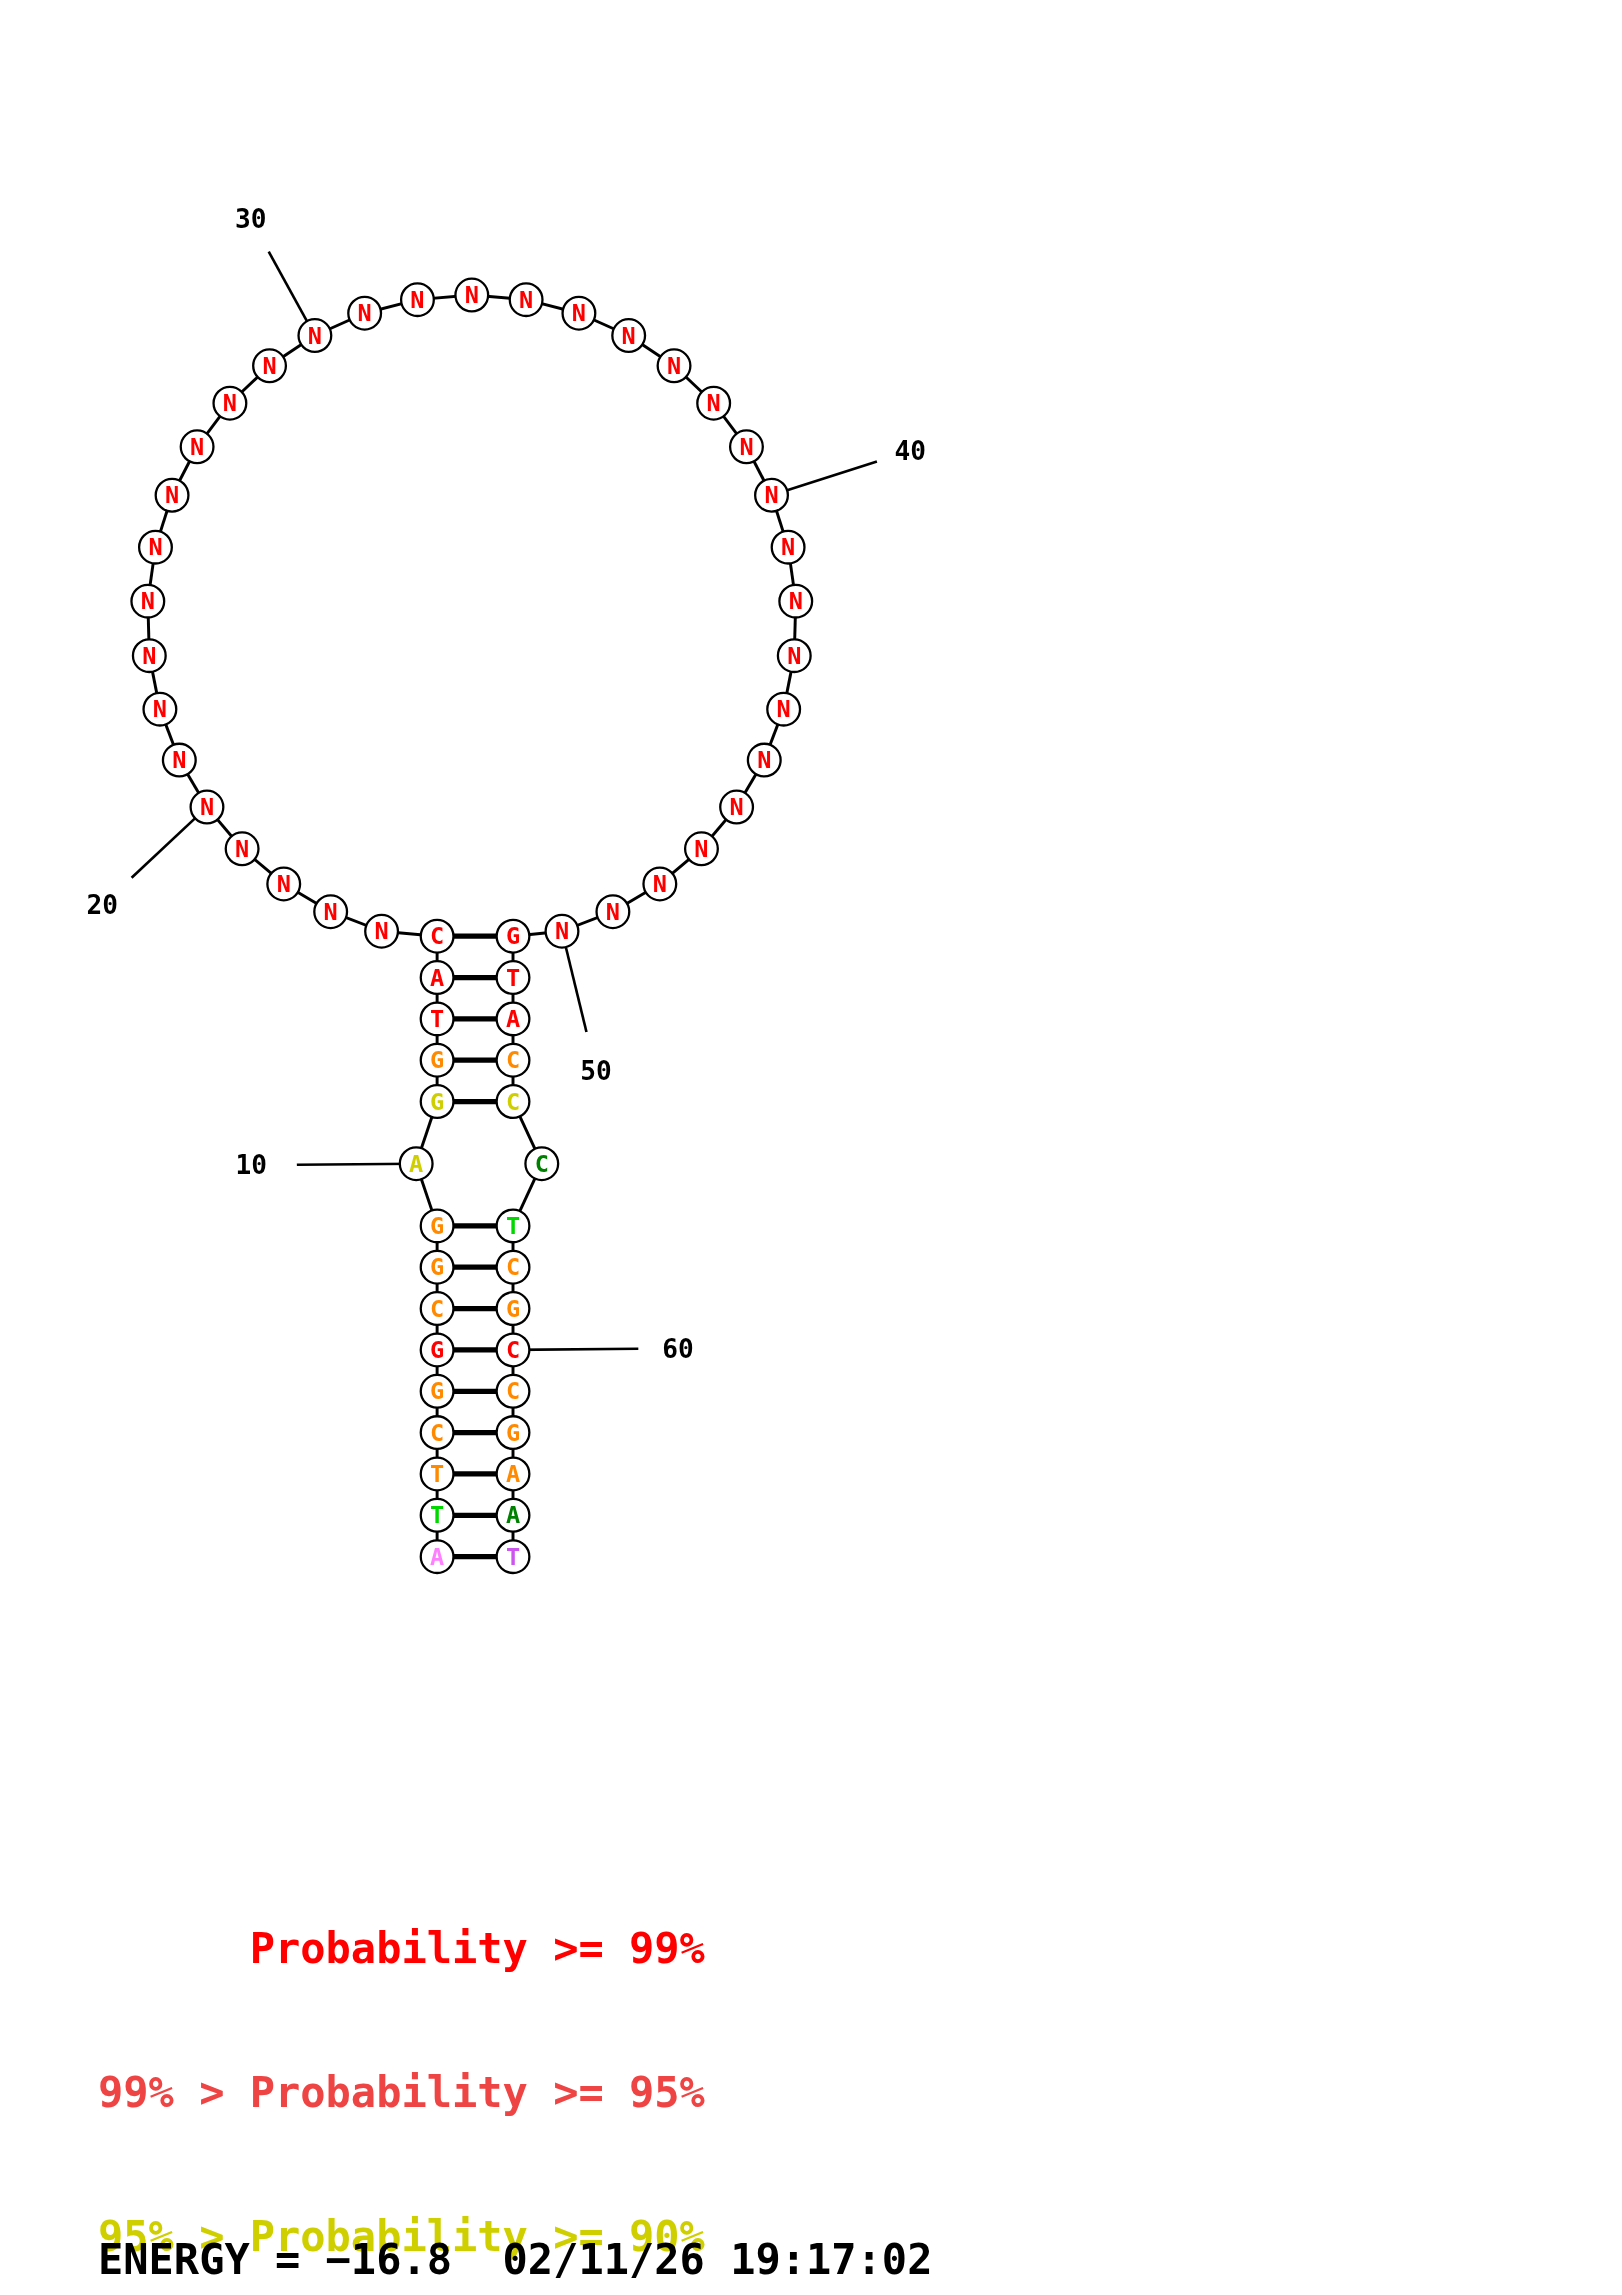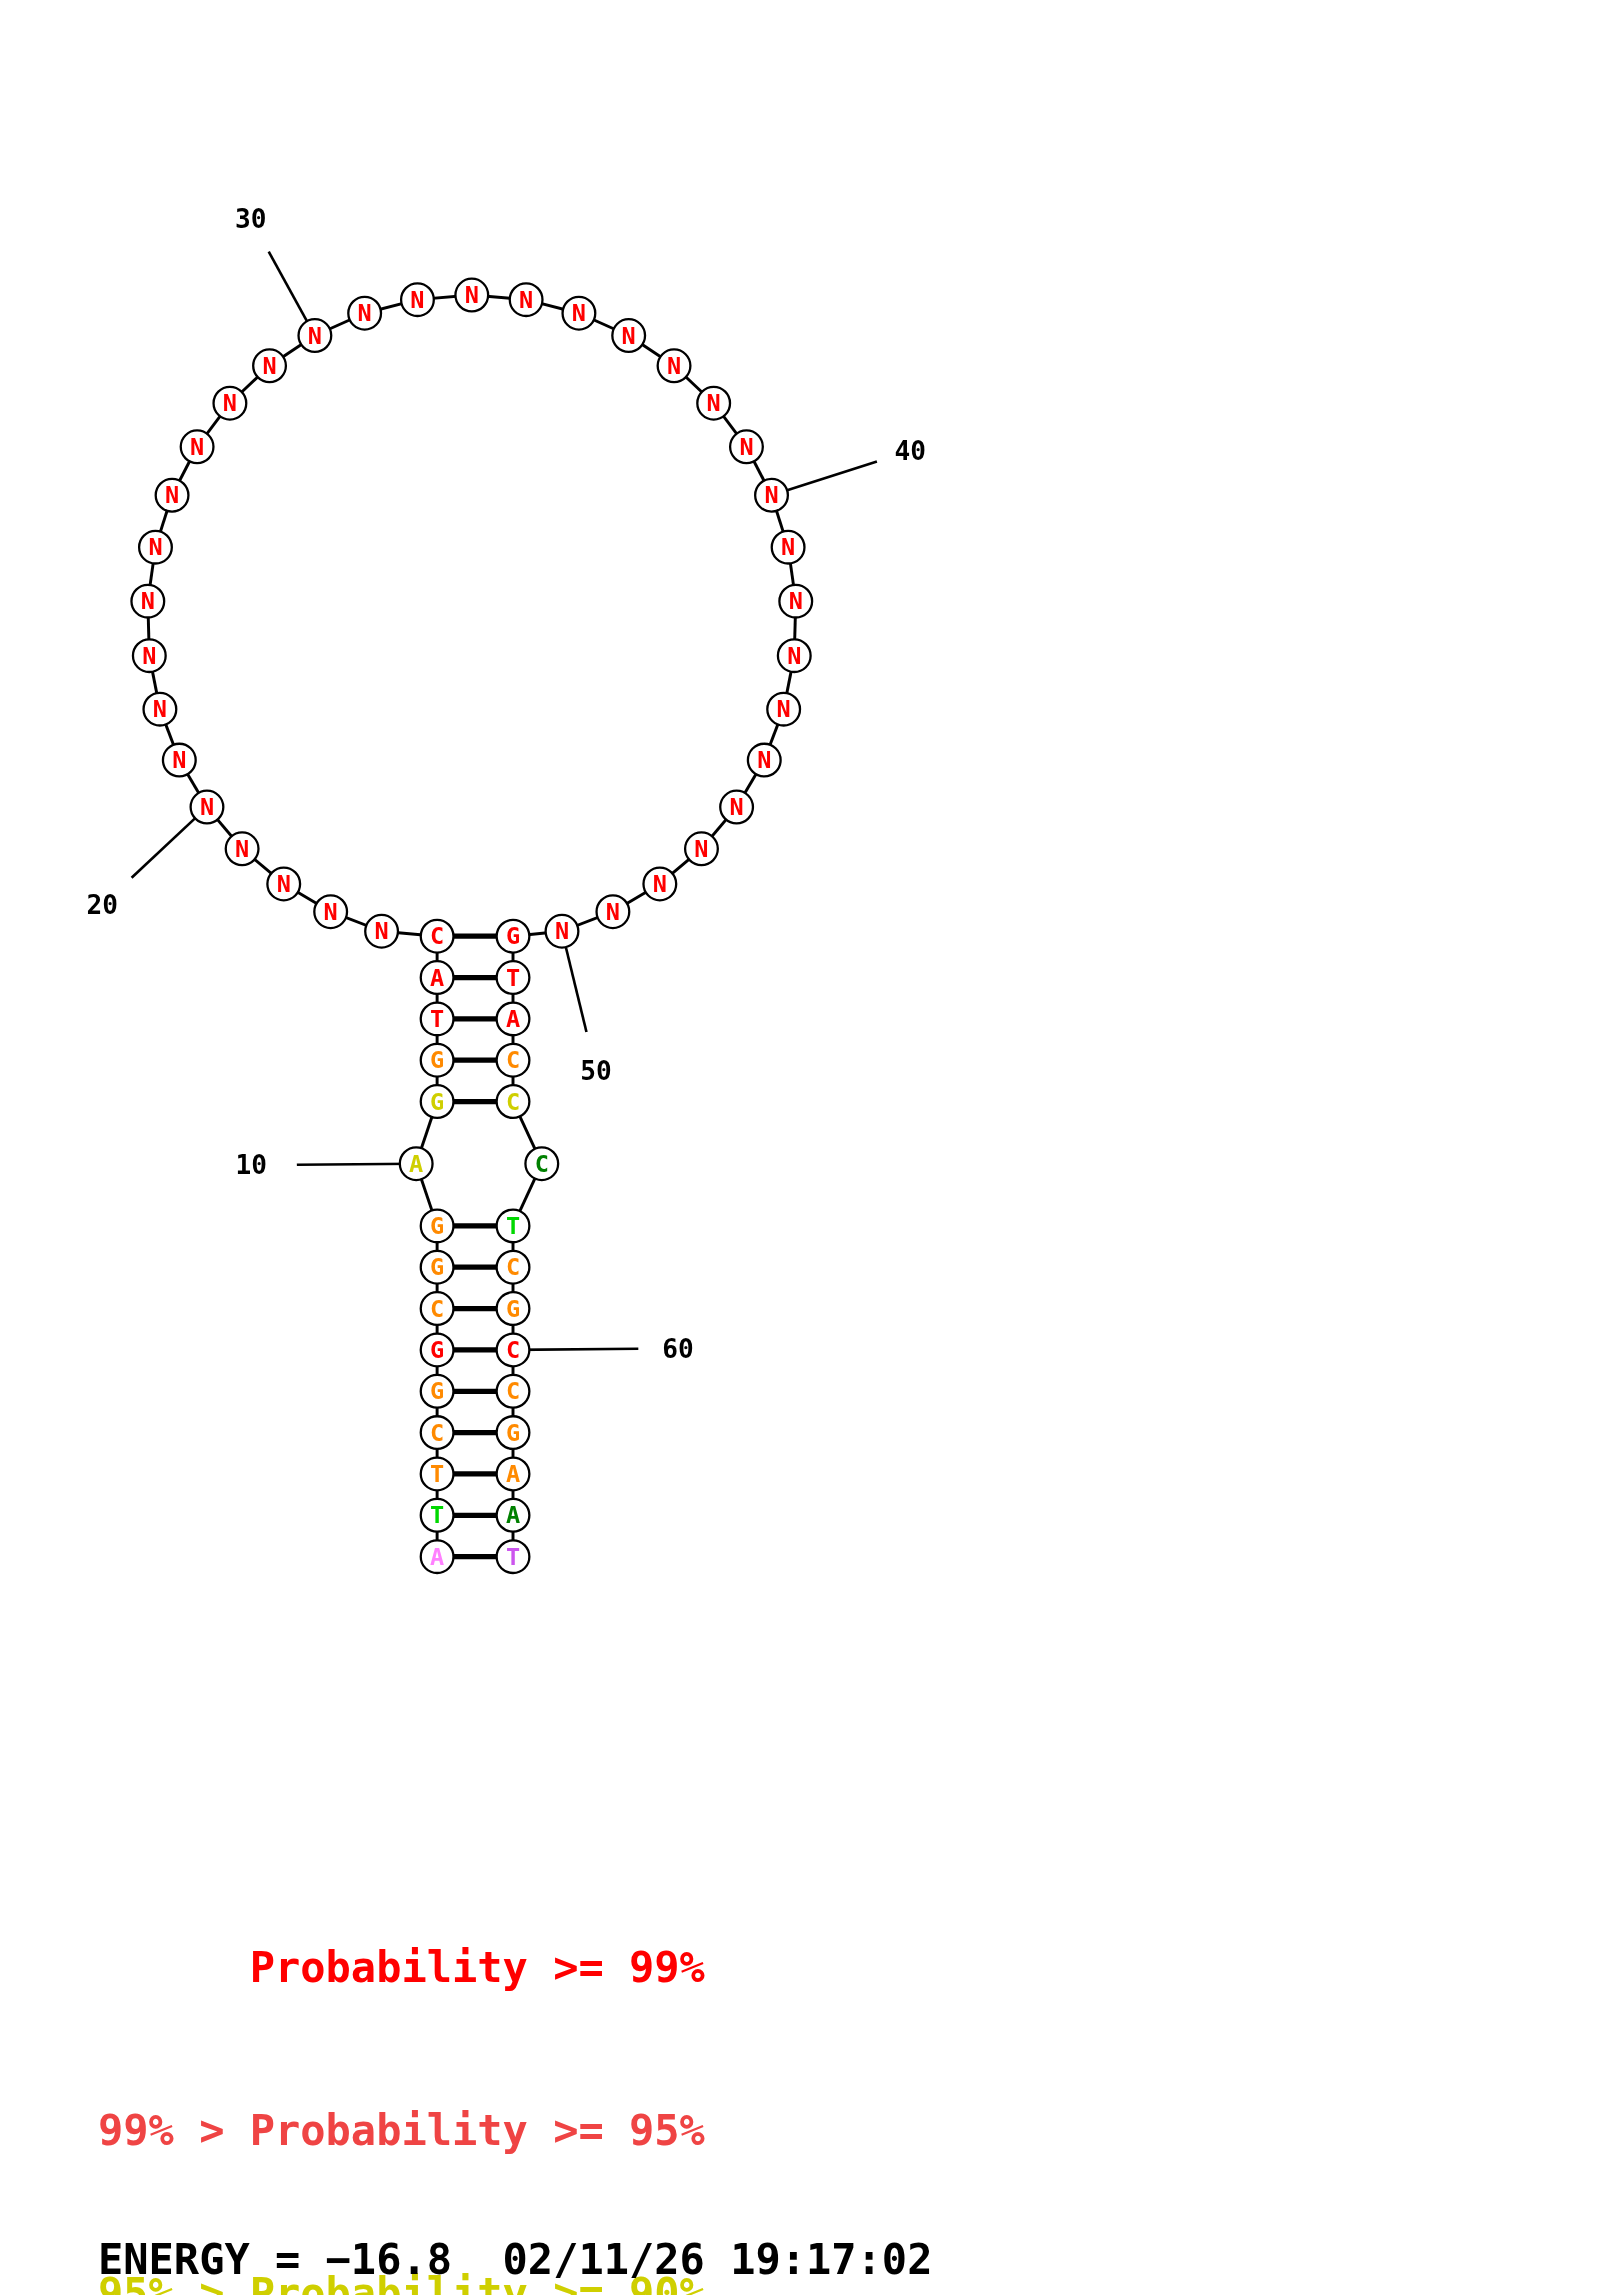--- a/index.html
+++ b/index.html
@@ -24,21 +24,20 @@
     position: absolute;
     left: 98px;
     top: 1829px;
     font-weight: bold;
     font-size: 42px;
     line-height: 48px;
     white-space: pre;
   }
   .legend-row {
     white-space: pre;
-    margin-top: 19px;
   }
   .energy-line {
     position: absolute;
     left: 98px;
     top: 2235px;
     font-weight: bold;
     font-size: 42px;
     color: #000000;
     white-space: pre;
   }

